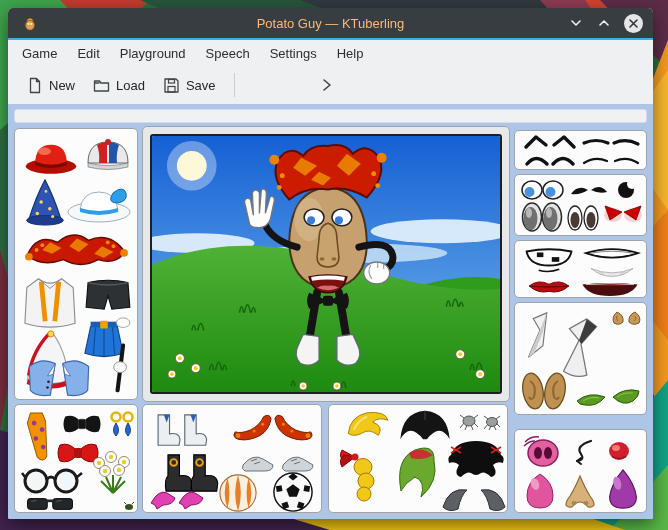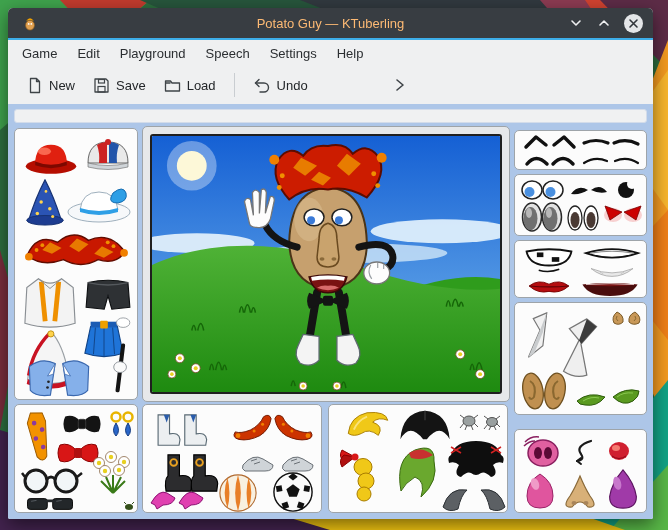--- a/index.html
+++ b/index.html
@@ -95,40 +95,33 @@
 
     <div class="toolbar">
       <div class="tb-btn">
         <svg width="17" height="17" viewBox="0 0 17 17">
           <path d="M4.5 1.5 h6 l3 3 v11 h-9 z M10.5 1.5 v3 h3" fill="none" stroke="#3f4448" stroke-width="1.3" stroke-linejoin="round"></path>
         </svg>
         <span>New</span>
       </div>
       <div class="tb-btn">
         <svg width="17" height="17" viewBox="0 0 17 17">
+          <path d="M1.5 4 h5 l1.5 2 h7.5 v8 h-14 z M1.5 6 h5" fill="none" stroke="#3f4448" stroke-width="1.3" stroke-linejoin="round"></path>
+        </svg>
+        <span>Load</span>
+      </div>
+      <div class="tb-btn">
+        <svg width="17" height="17" viewBox="0 0 17 17">
           <path d="M2 2 h11 l2 2 v11 h-13 z" fill="none" stroke="#3f4448" stroke-width="1.3" stroke-linejoin="round"></path>
           <rect x="5" y="9.5" width="7" height="5.5" fill="none" stroke="#3f4448" stroke-width="1.2"></rect>
           <rect x="5.5" y="2.5" width="6" height="3.5" fill="none" stroke="#3f4448" stroke-width="1.2"></rect>
         </svg>
         <span>Save</span>
       </div>
-      <div class="tb-btn">
-        <svg width="17" height="17" viewBox="0 0 17 17">
-          <path d="M1.5 4 h5 l1.5 2 h7.5 v8 h-14 z M1.5 6 h5" fill="none" stroke="#3f4448" stroke-width="1.3" stroke-linejoin="round"></path>
-        </svg>
-        <span>Load</span>
-      </div>
       <div class="tb-sep"></div>
-      <div class="tb-btn">
-        <svg width="18" height="18" viewBox="0 0 18 18">
-          <path d="M6 3.5 L2.5 7 L6 10.5" fill="none" stroke="#3f4448" stroke-width="1.4" stroke-linecap="round" stroke-linejoin="round"></path>
-          <path d="M2.5 7 H11 a4.5 4.5 0 0 1 0 9 H7" fill="none" stroke="#3f4448" stroke-width="1.4" stroke-linecap="round"></path>
-        </svg>
-        <span>Undo</span>
-      </div>
       <svg width="18" height="18" viewBox="0 0 18 18" style="margin-left:74px">
         <path d="M6 4 L12 9 L6 14" fill="none" stroke="#3f4448" stroke-width="1.6" stroke-linecap="round" stroke-linejoin="round"></path>
       </svg>
     </div>
 
     <div class="content">
       <div class="msgbar"></div>
 
       <div class="panel" style="left:6px;  top:24px;  width:124px; height:272px;">
           <div class="pitem" style="left: 8px; top: 8px; width: 56px; height: 38px;">

